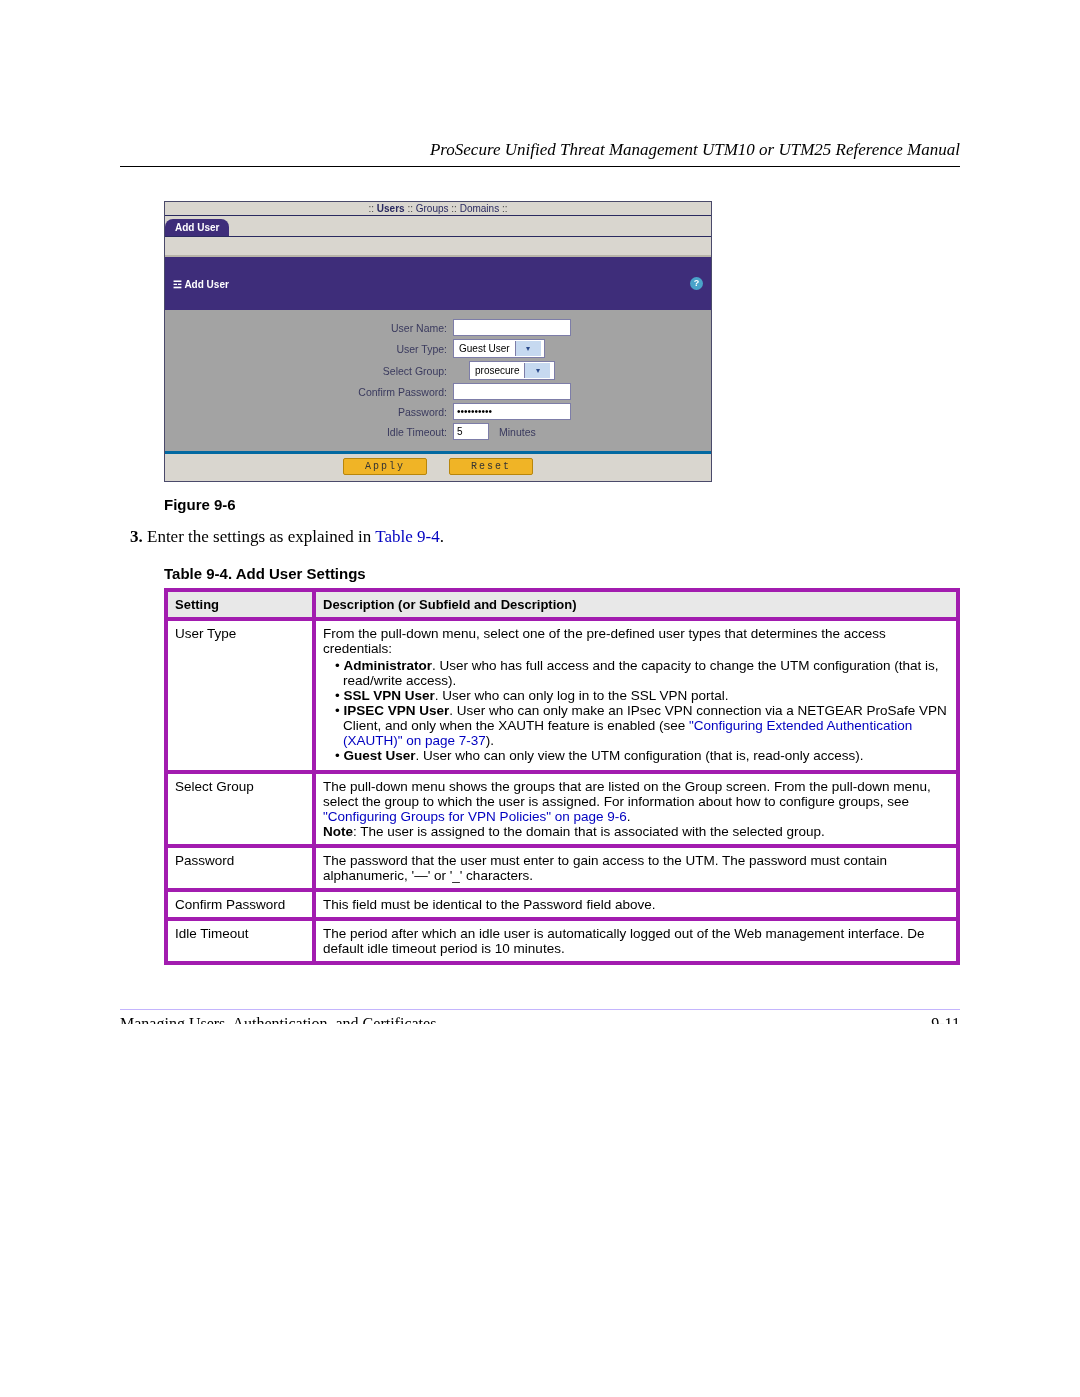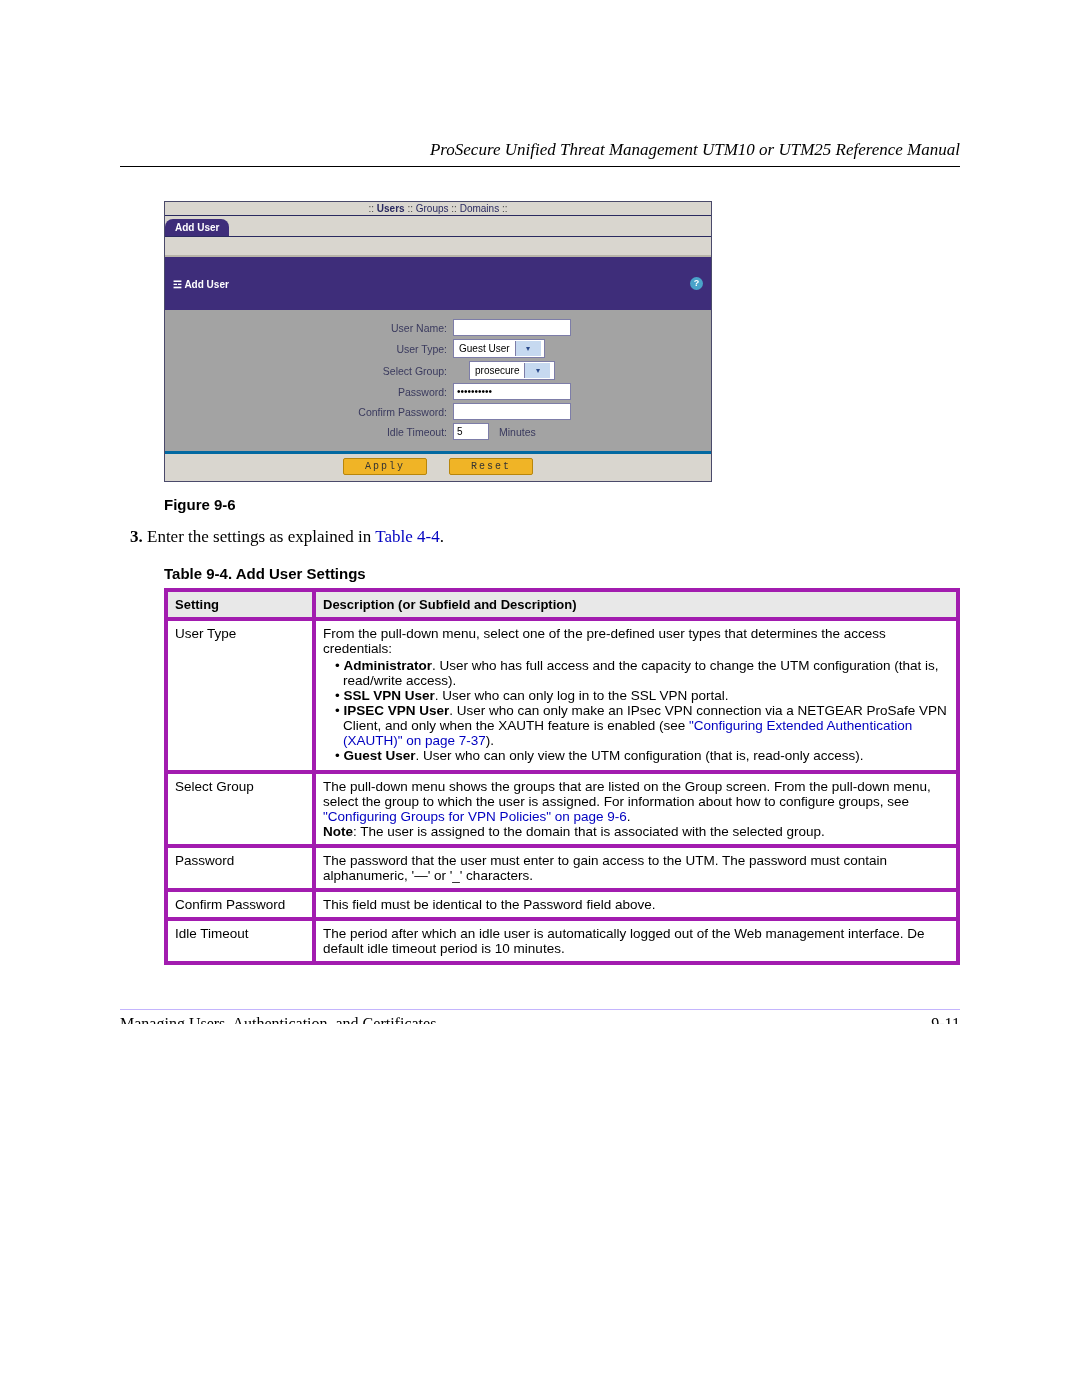--- a/index.html
+++ b/index.html
@@ -262,29 +262,29 @@
       <div class="form-row">
         <label>Select Group:</label>
         <div class="ctrl">
           <div class="sel" style="width:84px;margin-left:16px;">
             <span>prosecure</span>
             <span class="arrow">▾</span>
           </div>
         </div>
       </div>
       <div class="form-row">
+        <label>Confirm Password:</label>
+        <div class="ctrl">
+            <input class="txt-input w-name" value="" style="">
+          </div>
+      </div>
+      <div class="form-row">
         <label>Password:</label>
         <div class="ctrl">
             <input class="txt-input w-name" value="••••••••••" style="">
-          </div>
-      </div>
-      <div class="form-row">
-        <label>Confirm Password:</label>
-        <div class="ctrl">
-            <input class="txt-input w-name" value="" style="">
           </div>
       </div>
       <div class="form-row">
         <label>Idle Timeout:</label>
         <div class="ctrl">
           <input class="txt-input w-short" value="5" style="">
           <span class="minutes-label">Minutes</span>
         </div>
       </div>
     </div>
@@ -292,21 +292,21 @@
       <span class="btn">Apply</span>
       <span class="btn">Reset</span>
     </div>
   </div>
 
   <div class="fig-caption">Figure 9-6</div>
 
   <div class="step-line">
     <span class="step-num">3.</span>
     <span> </span>
-    <span>Enter the settings as explained in </span><span class="tbl-ref">Table 4-4</span><span>.</span>
+    <span>Enter the settings as explained in </span><span class="tbl-ref">Table 9-4</span><span>.</span>
   </div>
 
   <div class="table-caption">Table 9-4. Add User Settings</div>
 
   <table class="settings-table">
     <thead>
       <tr>
         <th>Setting</th>
         <th>Description (or Subfield and Description)</th>
       </tr>

